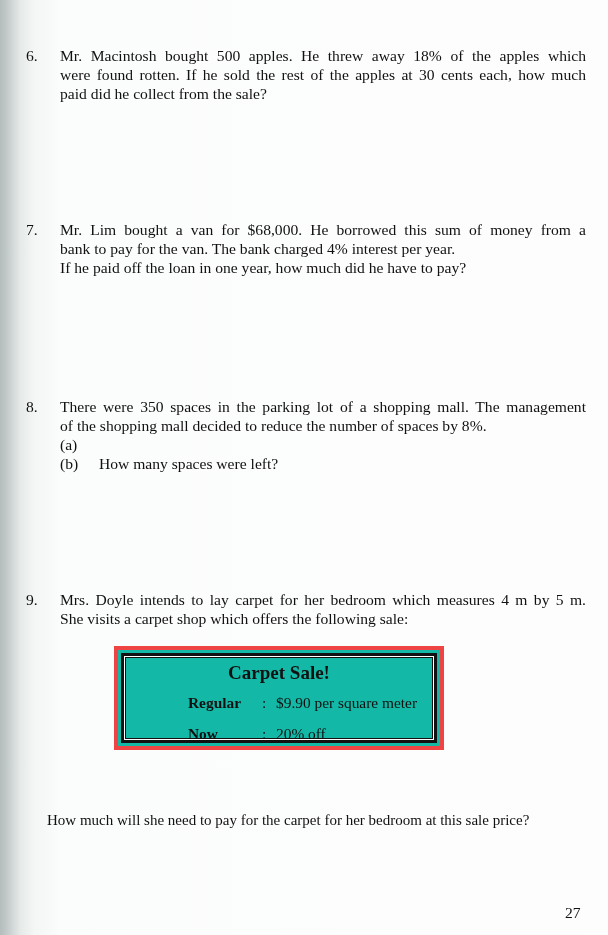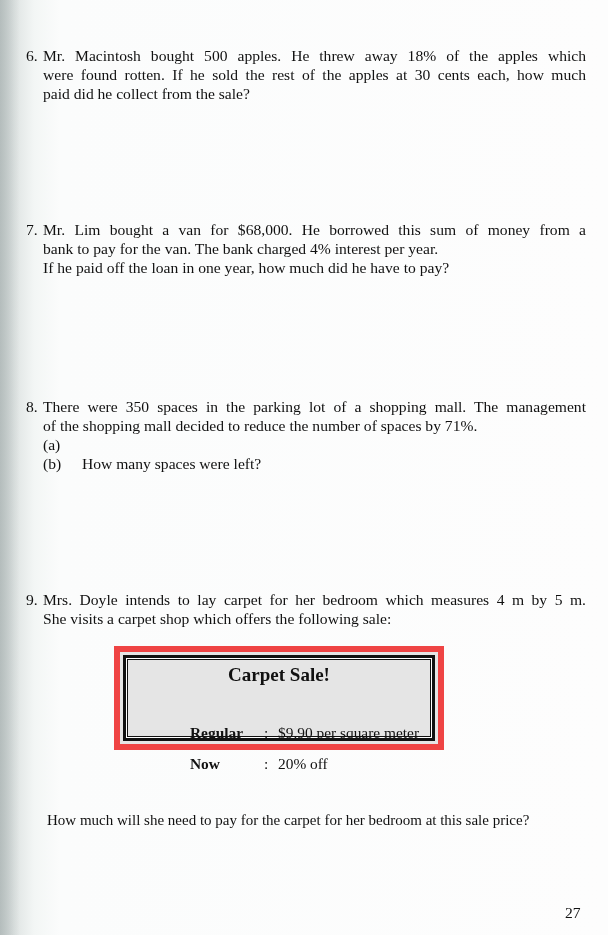--- a/index.html
+++ b/index.html
@@ -11,47 +11,47 @@
   }
   .page-shadow {
     position: absolute; left: 0; top: 0; bottom: 0; width: 20px;
     background: linear-gradient(to right, rgba(160,170,170,0.5), rgba(200,208,208,0));
   }
   .q {
     position: absolute; left: 26px; width: 560px;
     font-size: 15.6px; line-height: 19px;
   }
   .q .num { position: absolute; left: 0; top: 0; }
-  .q .body { margin-left: 17px; text-align: justify; }
+  .q .body { margin-left: 34px; text-align: justify; }
   .q .line { display: block; white-space: nowrap; }
   .q .justify { text-align: justify; text-align-last: justify; white-space: normal; }
   .sub { display: flex; }
   .sub .lbl { width: 39px; }
   #q6 { top: 46px; }
   #q7 { top: 220px; }
   #q8 { top: 397px; }
   #q9 { top: 590px; }
   .sale-box {
     position: absolute; left: 114px; top: 646px; width: 330px; height: 104px;
-    border: 6px solid #ef4444; box-sizing: border-box; background: #e5e5e5;
+    border: 4px solid #ef4444; box-sizing: border-box; background: #14b8a6;
   }
   .sale-inner {
     position: absolute; left: 3px; top: 3px; right: 3px; bottom: 3px;
     border: 3px solid #111; box-shadow: inset 0 0 0 1px #fff, inset 0 0 0 2px #111;
   }
   .sale-title {
     position: absolute; left: 0; right: 0; top: 6px; text-align: center;
     font-size: 19px; font-weight: bold;
   }
   .sale-row {
     position: absolute; left: 64px; font-size: 15.4px;
   }
   .sale-row .k { display: inline-block; width: 74px; font-weight: bold; }
   .sale-row .sep { display: inline-block; width: 14px; }
-  .sale-row .v { display: inline-block; margin-top: 28px; }
+  .sale-row .v { display: inline-block; }
   #row-regular { top: 38px; }
   #row-now { top: 69px; }
   .followup {
     position: absolute; left: 47px; top: 812px; font-size: 15px; white-space: nowrap;
   }
   .page-number {
     position: absolute; left: 565px; top: 904px; font-size: 15.6px;
   }
 </style>
 </head>
@@ -74,21 +74,21 @@
     <span class="line justify">Mr. Lim bought a van for $68,000. He borrowed this sum of money from a</span>
     <span class="line">bank to pay for the van. The bank charged 4% interest per year.</span>
     <span class="line">If he paid off the loan in one year, how much did he have to pay?</span>
   </div>
 </div>
 
 <div class="q" id="q8">
   <span class="num">8.</span>
   <div class="body">
     <span class="line justify">There were 350 spaces in the parking lot of a shopping mall. The management</span>
-    <span class="line">of the shopping mall decided to reduce the number of spaces by 71%.</span>
+    <span class="line">of the shopping mall decided to reduce the number of spaces by 8%.</span>
     <div class="sub">
       <span class="lbl">(a)</span>
     </div>
     <div class="sub">
       <span class="lbl">(b)</span>
       <span>How many spaces were left?</span>
     </div>
   </div>
 </div>
 

